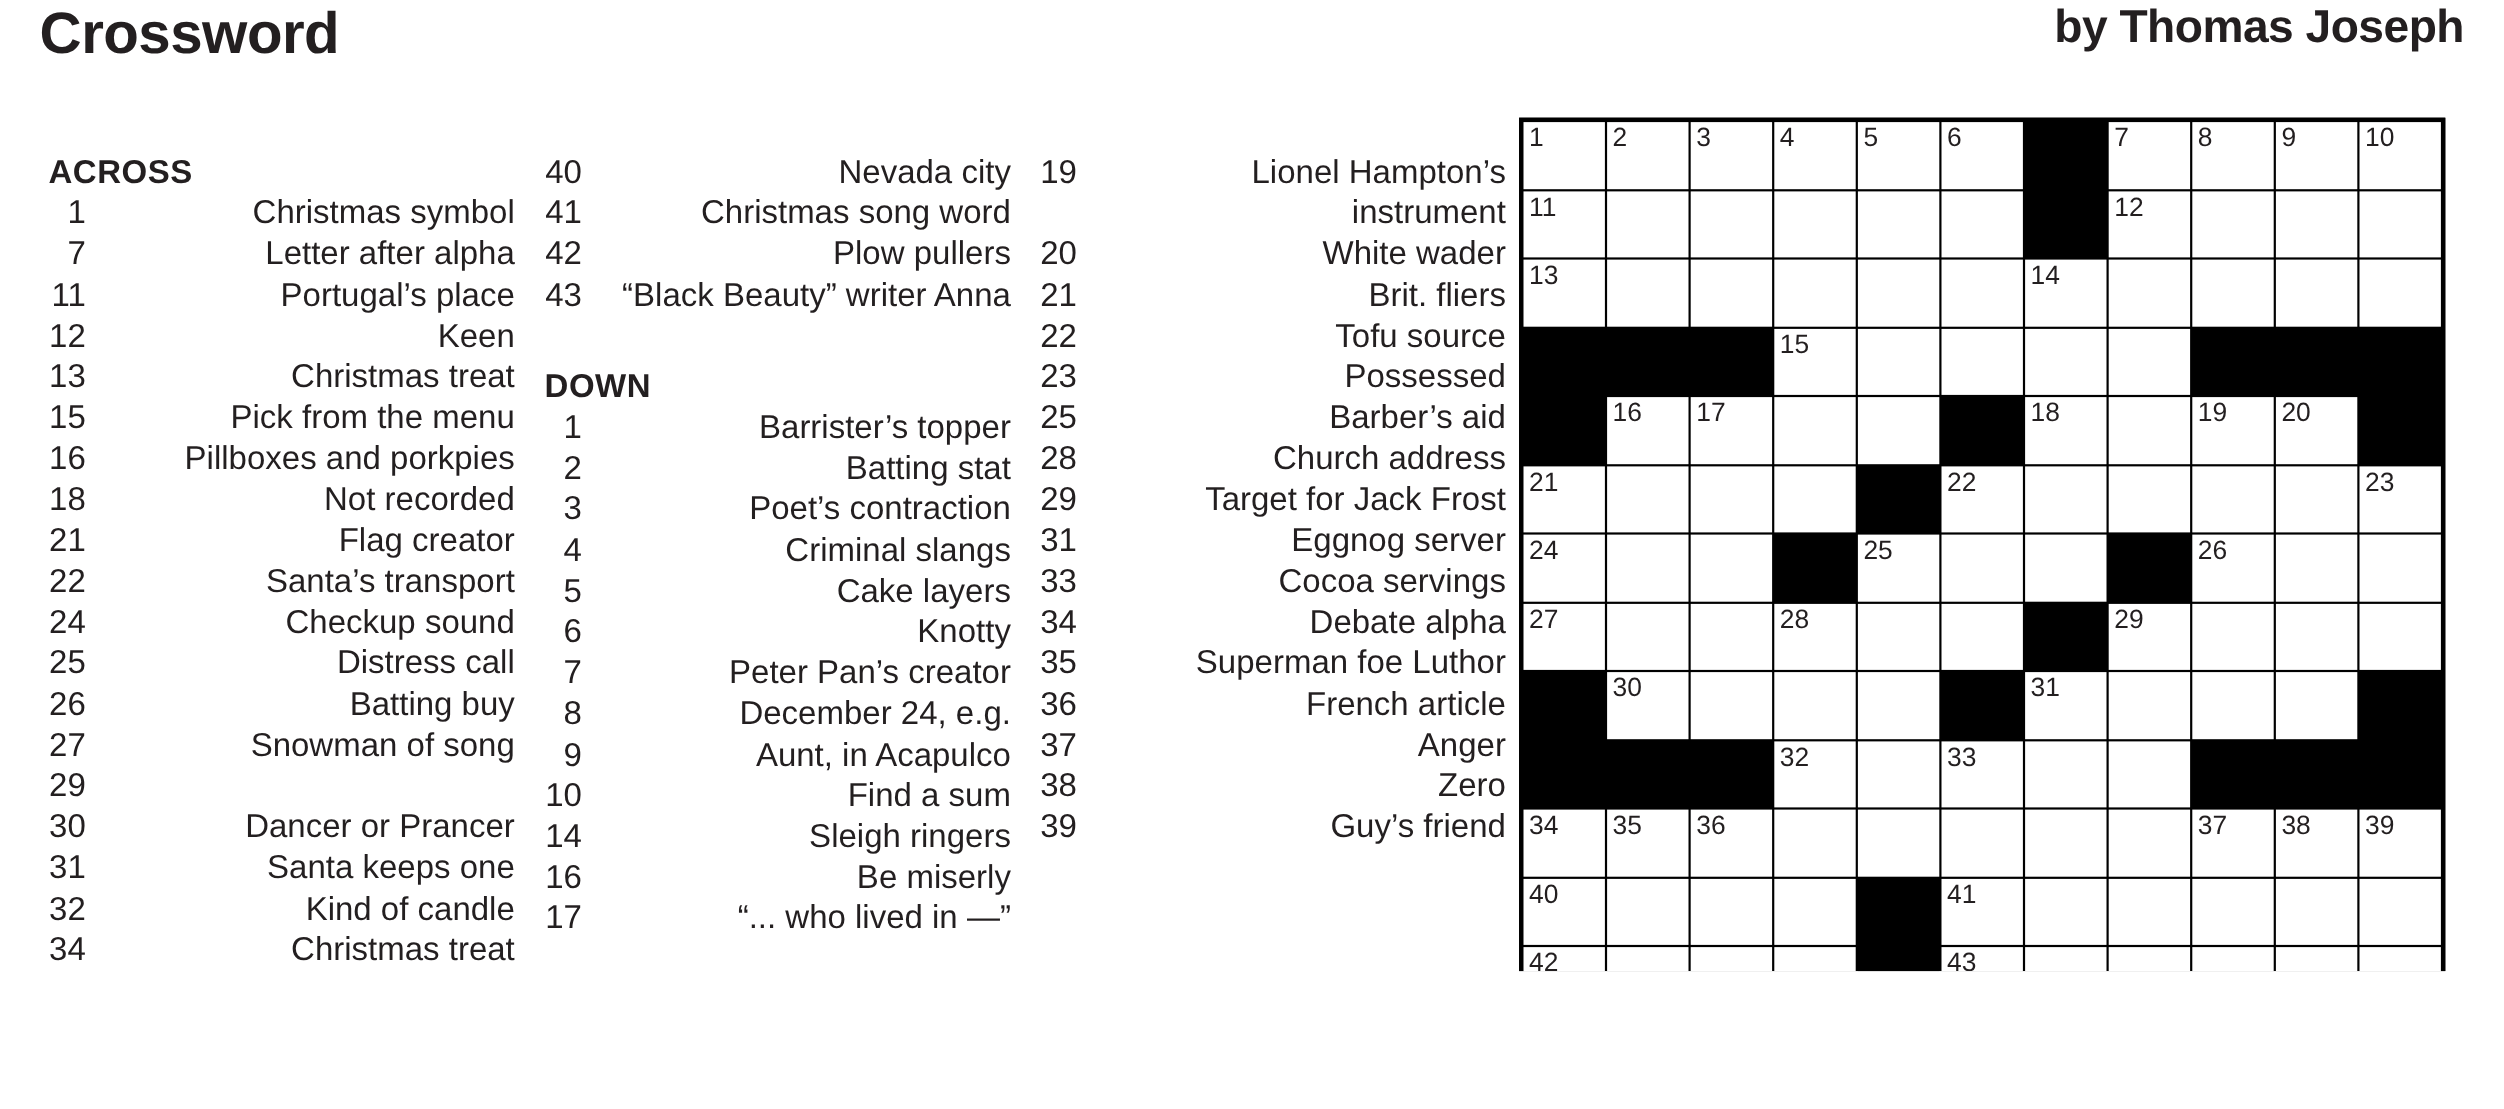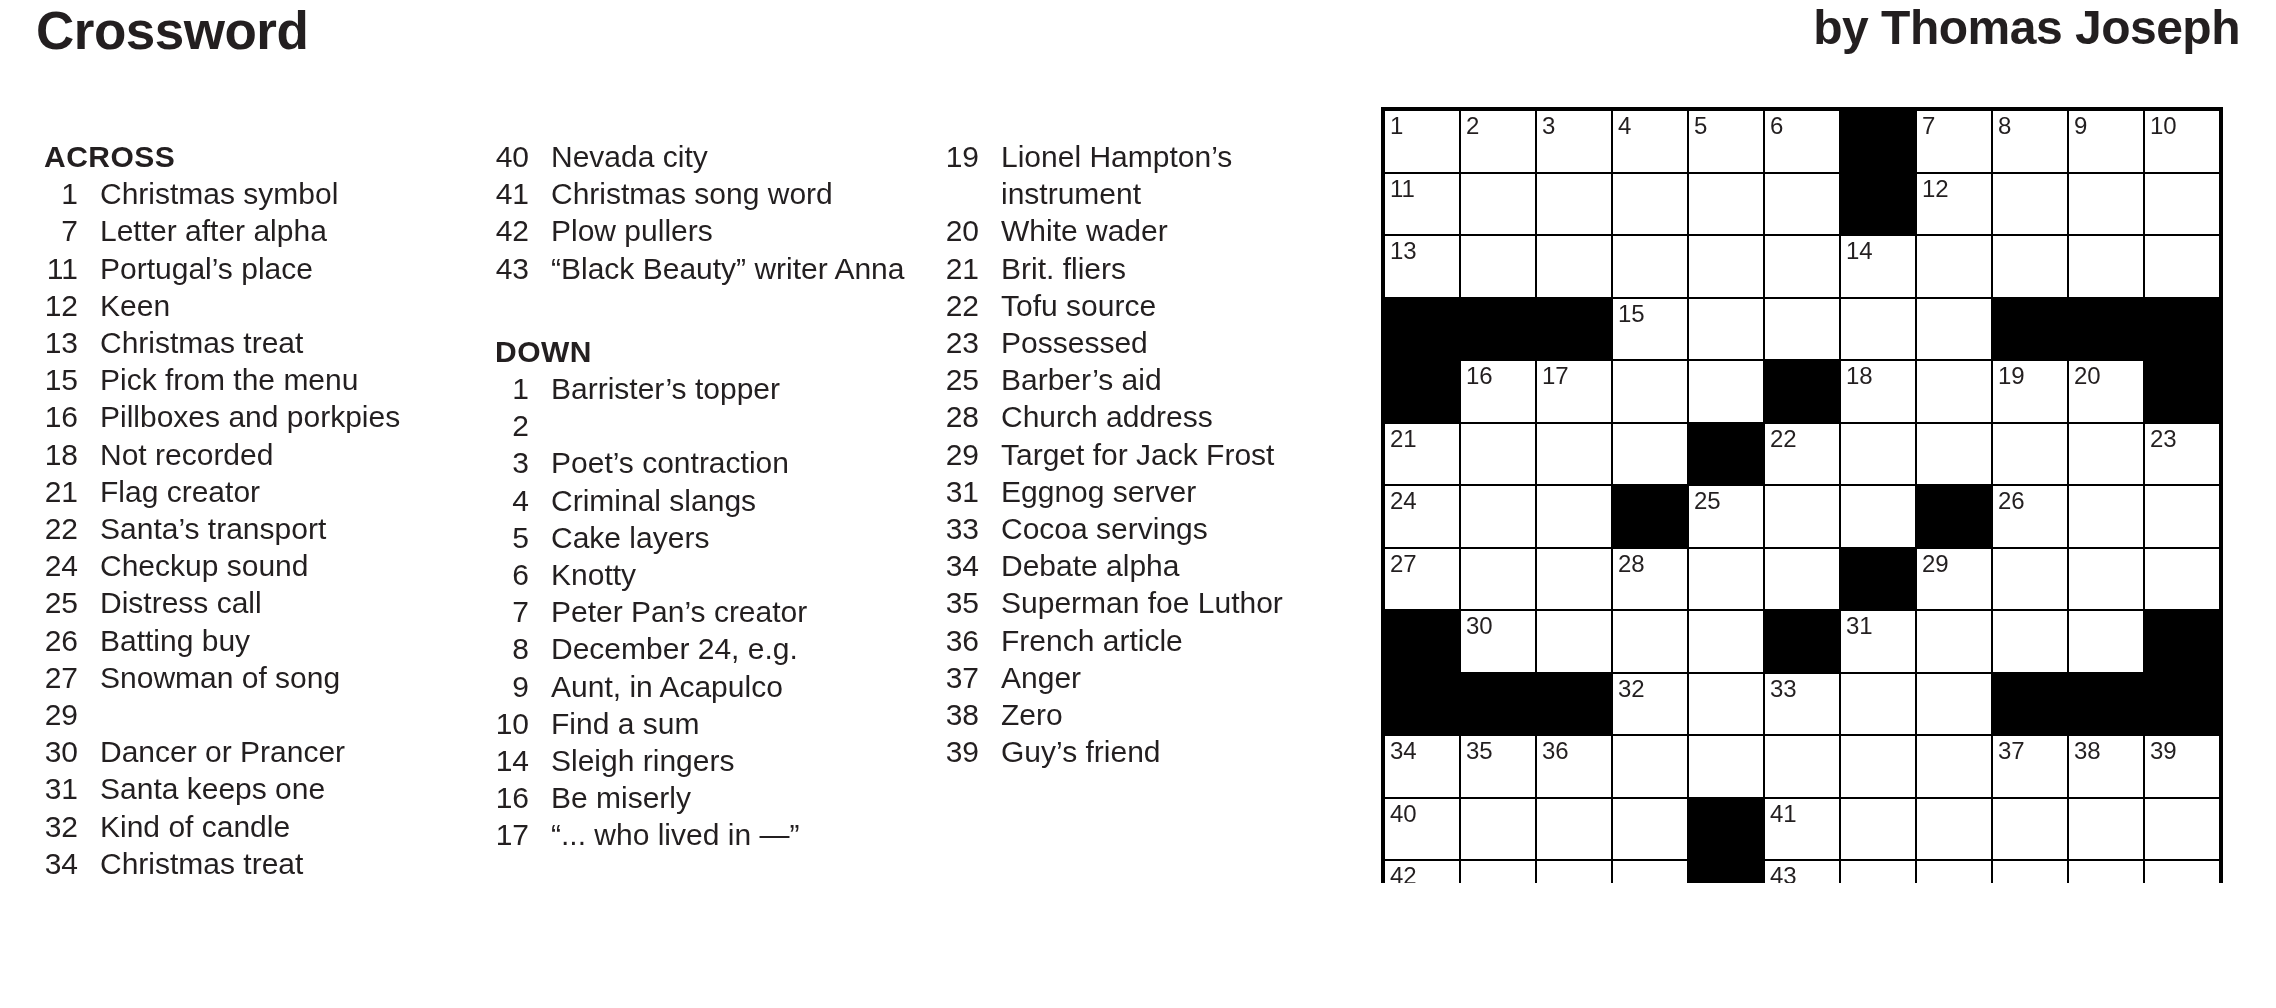--- a/index.html
+++ b/index.html
@@ -22,21 +22,21 @@
     top: 0px;
     font-size: 53px;
     font-weight: bold;
     letter-spacing: -0.5px;
     white-space: nowrap;
   }
   .byline {
     position: absolute;
     right: 36px;
     top: 0px;
-    font-size: 48px;
+    font-size: 42px;
     font-weight: bold;
     letter-spacing: -0.5px;
     white-space: nowrap;
   }
   .clue-col {
     position: absolute;
     top: 138px;
     width: 424px;
     font-size: 30px;
     line-height: 37.2px;
@@ -48,21 +48,21 @@
     font-weight: bold;
     letter-spacing: 0.5px;
   }
   .down-header { margin-top: 46px; }
   .clue { display: flex; align-items: flex-start; }
   .clue .num {
     flex: 0 0 34px;
     text-align: right;
     margin-right: 22px;
   }
-  .clue .txt { flex: 1 1 auto; }
+  .clue .txt { flex: 1 1 auto; text-align: right; }
 
   .grid {
     position: absolute;
     left: 1381px;
     top: 107px;
     display: grid;
     grid-template-columns: repeat(11, 74px);
     grid-template-rows: repeat(13, 60.5px);
     gap: 2px;
     background: #000000;
@@ -187,20 +187,21 @@
         </div>
       </div>
     <div class="section-header down-header">DOWN</div>
     <div id="down-list-1">
         <div class="clue">
           <span class="num">1</span>
           <span class="txt">Barrister’s topper</span>
         </div>
         <div class="clue">
           <span class="num">2</span>
+          <span class="txt">Batting stat</span>
         </div>
         <div class="clue">
           <span class="num">3</span>
           <span class="txt">Poet’s contraction</span>
         </div>
         <div class="clue">
           <span class="num">4</span>
           <span class="txt">Criminal slangs</span>
         </div>
         <div class="clue">

